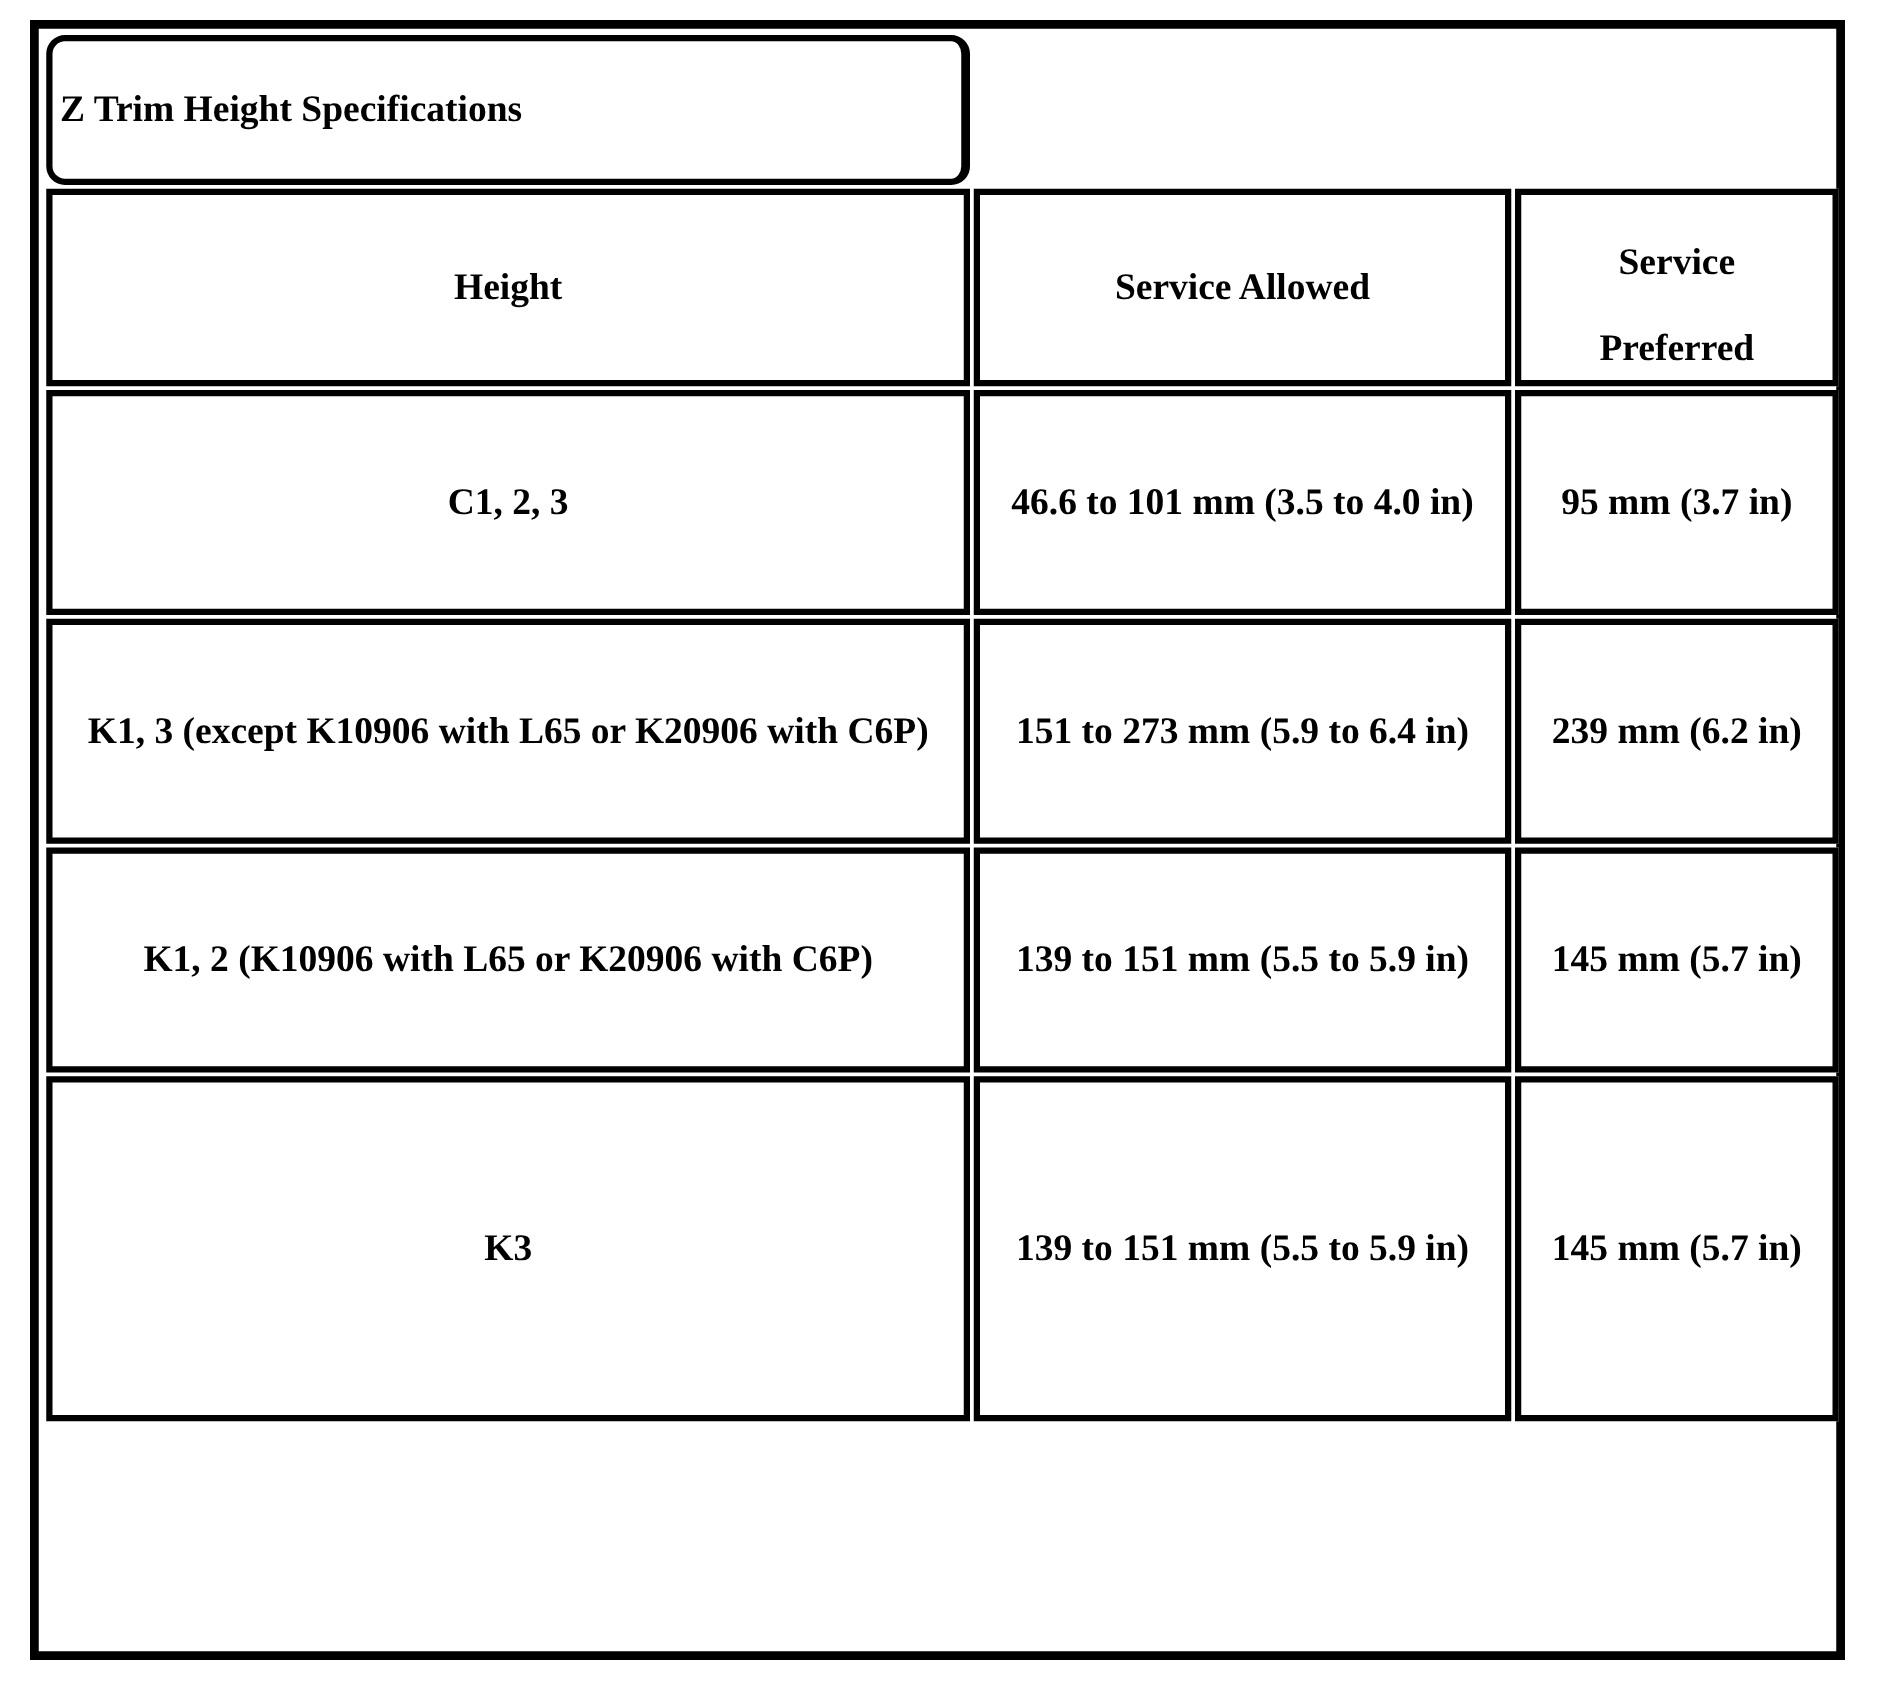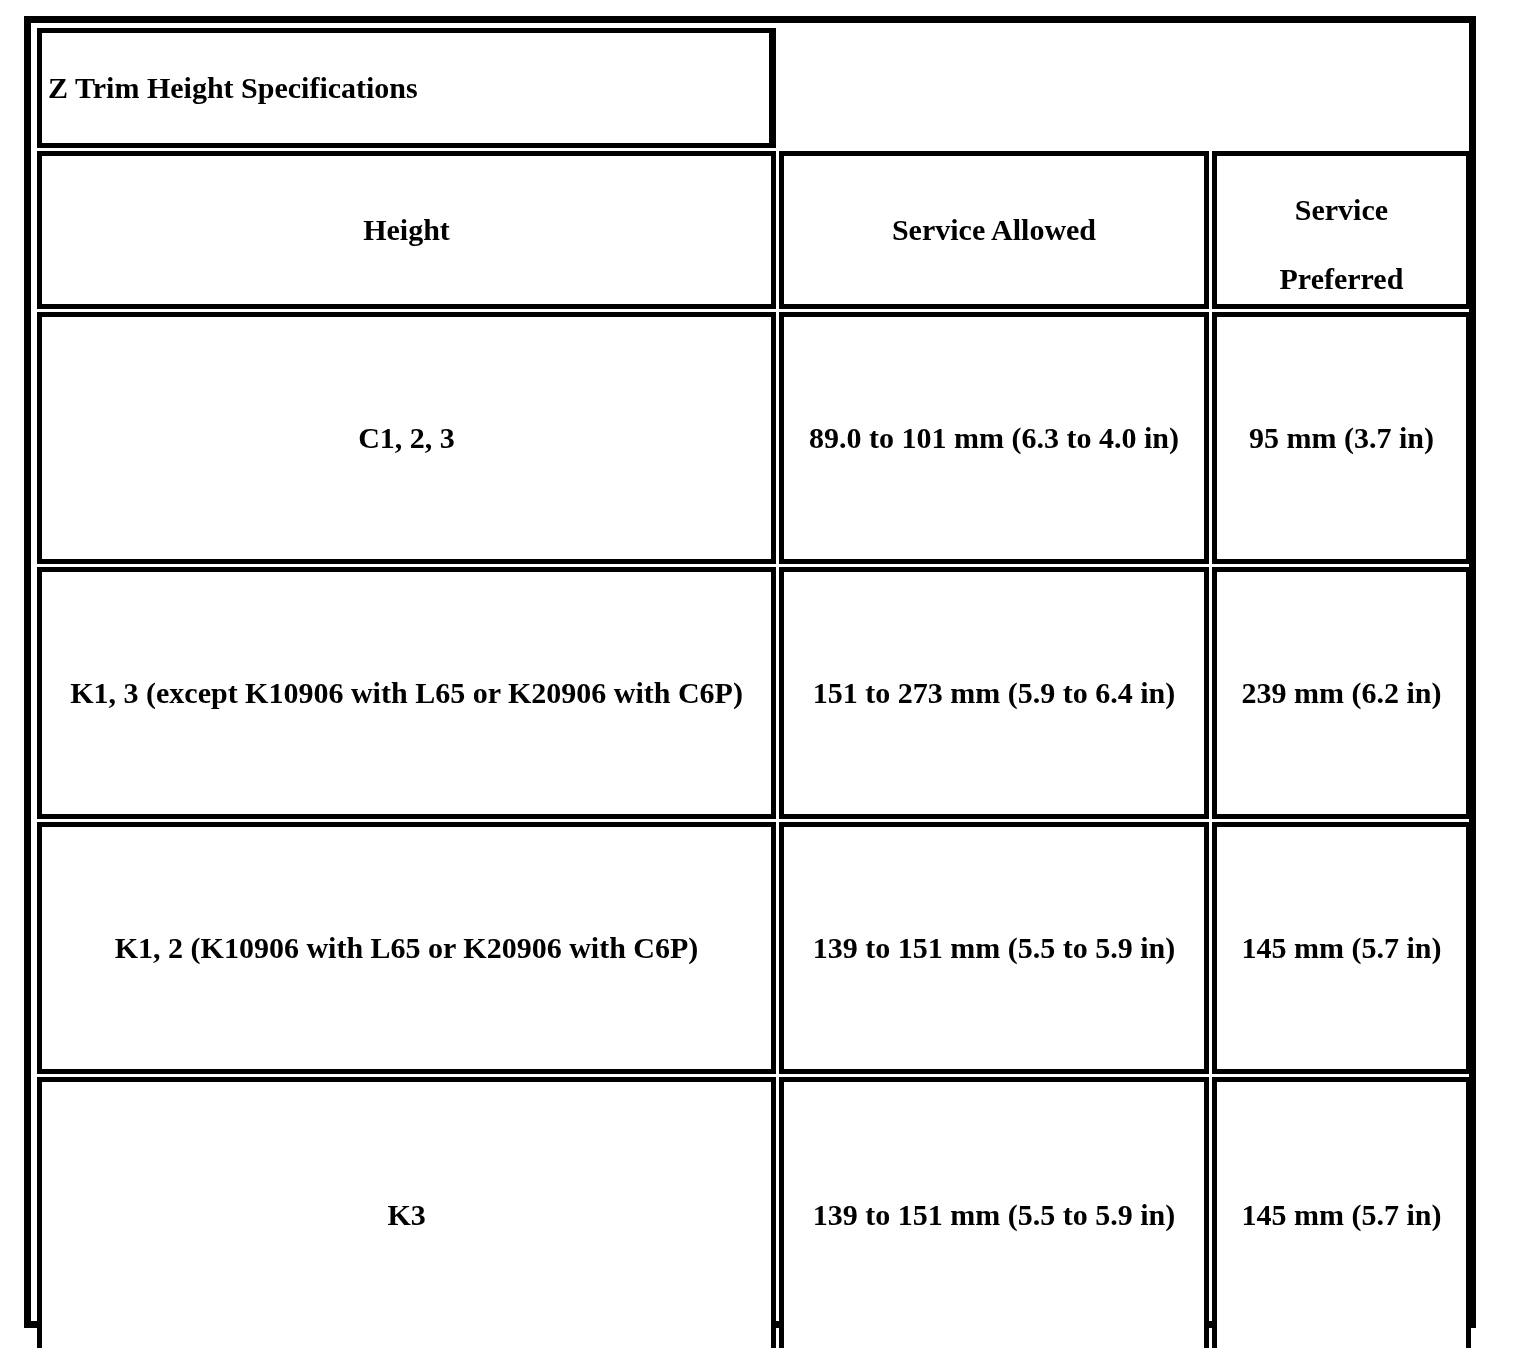--- a/index.html
+++ b/index.html
@@ -55,24 +55,25 @@
   .col-pref    { width: 258px; }
 
   
   tr.title-row td.title-cell {
     text-align: left;
     vertical-align: middle;
     padding-left: 6px;
     height: 120px;
     font-size: 30px;
     border-right-width: 7px;
+    border-radius: 15px;
   }
 
   tr.head-row td { height: 158px; }
-  tr.data-row td { height: 252px; }
+  tr.data-row td { height: 180px; }
   tr.data-row-last td { height: 276px; }
 
   .cell-text { display: block; margin-top: 29px; }
 </style>
 </head>
 <body>
 
 <div class="table-wrap">
   <table class="spec-table">
     <colgroup>
@@ -89,21 +90,21 @@
         <td>Height</td>
         <td>Service Allowed</td>
         <td>
           <span class="cell-text">Service</span>
           <span class="cell-text">Preferred</span>
         </td>
       </tr>
 
       <tr class="data-row">
         <td>C1, 2, 3</td>
-        <td>89.0 to 101  mm (6.3 to 4.0  in)</td>
+        <td>46.6 to 101  mm (3.5 to 4.0  in)</td>
         <td>95  mm (3.7  in)</td>
       </tr>
 
       <tr class="data-row">
         <td>K1, 3 (except K10906 with L65 or K20906 with C6P)</td>
         <td>151 to 273  mm (5.9 to 6.4  in)</td>
         <td>239  mm (6.2  in)</td>
       </tr>
 
       <tr class="data-row">

